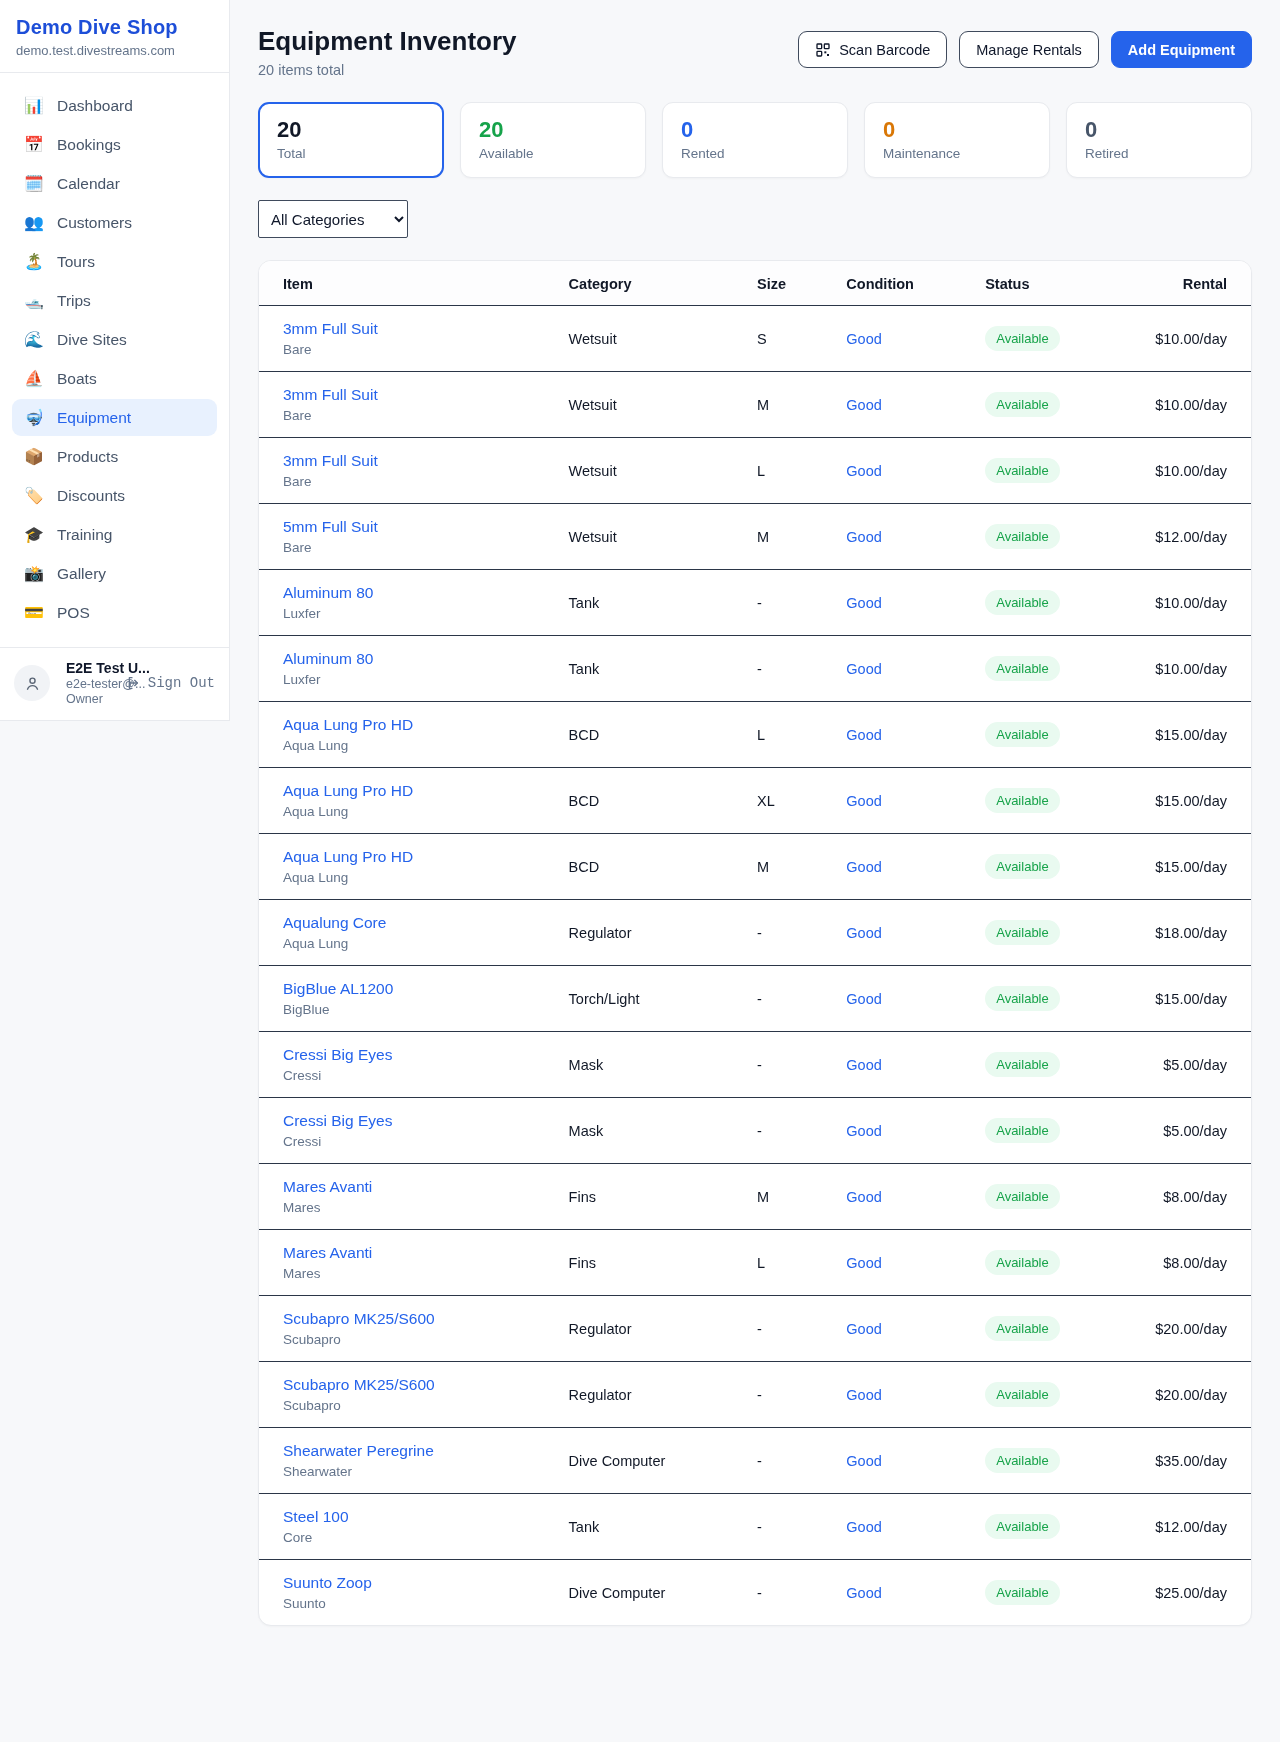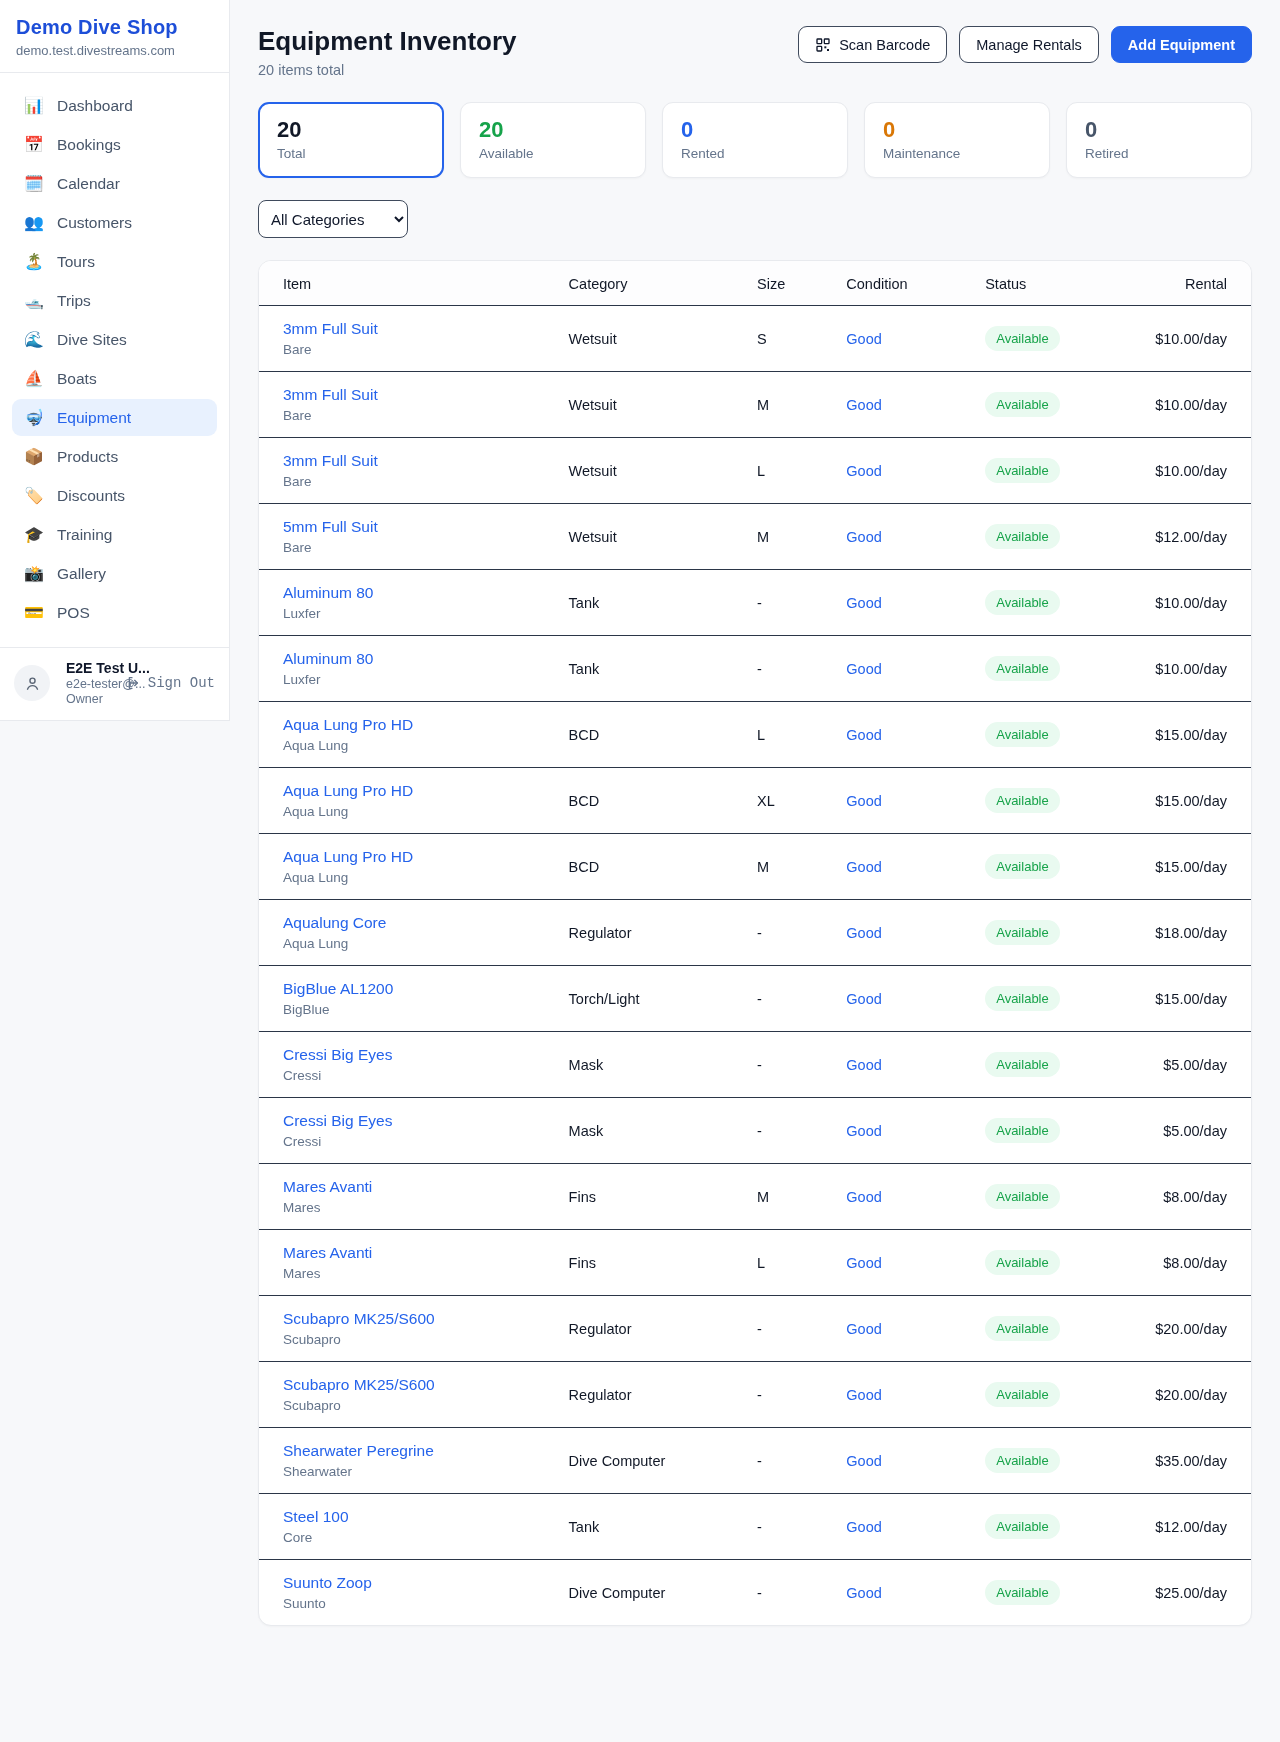--- a/index.html
+++ b/index.html
@@ -43,21 +43,21 @@
   .signout {
     display: flex; align-items: center; gap: 6px;
     color: #64748b; font-size: 14px; white-space: nowrap; cursor: pointer;
     background: none; border: none; font-family: Liberation Mono, monospace;
   }
   
   .main { margin-left: 230px; padding: 26px 28px 10px 28px; }
   .page-header { display: flex; align-items: flex-start; justify-content: space-between; }
   .page-title { font-size: 26px; font-weight: 700; color: #111827; }
   .page-subtitle { font-size: 14.5px; color: #64748b; margin-top: 5px; }
-  .header-actions { display: flex; gap: 12px; align-items: center; }
+  .header-actions { display: flex; gap: 12px; align-items: center; margin-top: 5px; }
   .btn {
     height: 37px; padding: 0 16px; border-radius: 9px;
     font-size: 14.5px; font-family: inherit; cursor: pointer;
     display: inline-flex; align-items: center; gap: 8px;
     background: #ffffff; color: #0f172a; border: 1px solid #3f4a5c;
   }
   .btn-primary { background: #2563eb; color: #ffffff; border: 1px solid #2563eb; font-weight: 600; }
   
   .stats { display: flex; gap: 16px; margin-top: 24px; }
   .stat-card {
@@ -70,33 +70,33 @@
   .stat-label { font-size: 13.5px; color: #64748b; margin-top: 3px; }
   
   .filters { display: flex; gap: 16px; margin-top: 22px; }
   .search-input {
     flex: 1; height: 38px; border: 1px solid #3f4a5c; border-radius: 9px;
     padding: 0 14px; font-size: 15px; font-family: inherit; color: #0f172a;
     background: #ffffff; outline: none;
   }
   .search-input::placeholder { color: #8a94a6; }
   .category-select {
-    width: 150px; height: 38px; border: 1px solid #3f4a5c; border-radius: 8px;
+    width: 150px; height: 38px; border: 1px solid #3f4a5c; border-radius: 2px;
     background: #ffffff; font-size: 15px; font-family: inherit; color: #0f172a;
     padding: 0 8px; cursor: pointer;
   }
   
   .table-card {
     margin-top: 22px; background: #ffffff; border: 1px solid #e8eaee;
     border-radius: 13px; overflow: hidden;
     box-shadow: 0 1px 2px rgba(15,23,42,.03);
   }
   table { width: 100%; border-collapse: collapse; }
   thead th {
-    text-align: left; font-size: 14.5px; font-weight: 400; color: #111827;
+    text-align: left; font-size: 14.5px; font-weight: 700; color: #111827;
     padding: 15px 12px 13px 12px; border-bottom: 1.5px solid #2b3648;
     background: #fdfdfe;
   }
   th.col-item { padding-left: 24px; width: 30%; }
   th.col-category { width: 19%; }
   th.col-size { width: 9%; }
   th.col-condition { width: 14%; }
   th.col-status { width: 15%; }
   th.col-rental, td.cell-rental { text-align: right; padding-right: 24px; }
   tbody tr { border-bottom: 1px solid #2b3648; }

